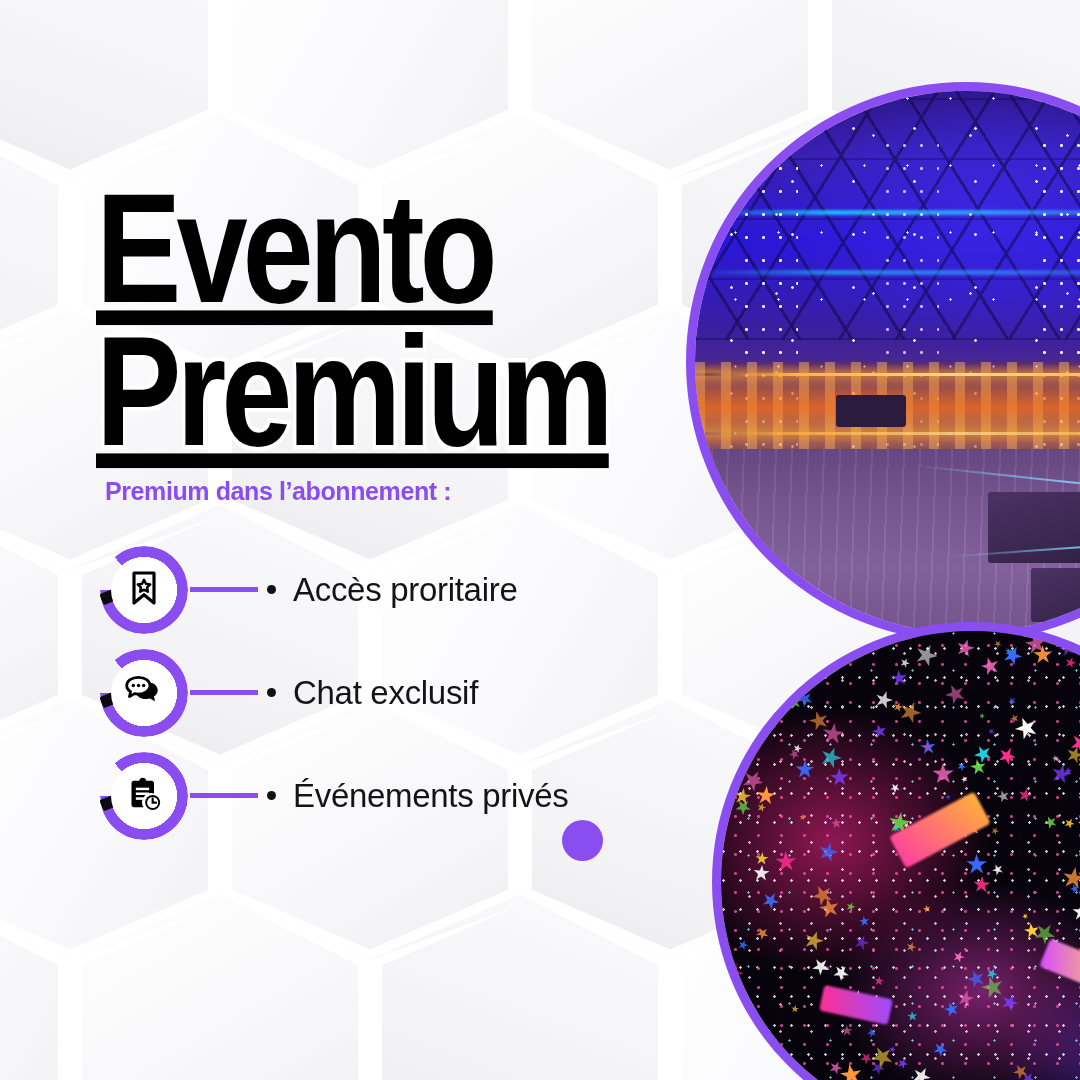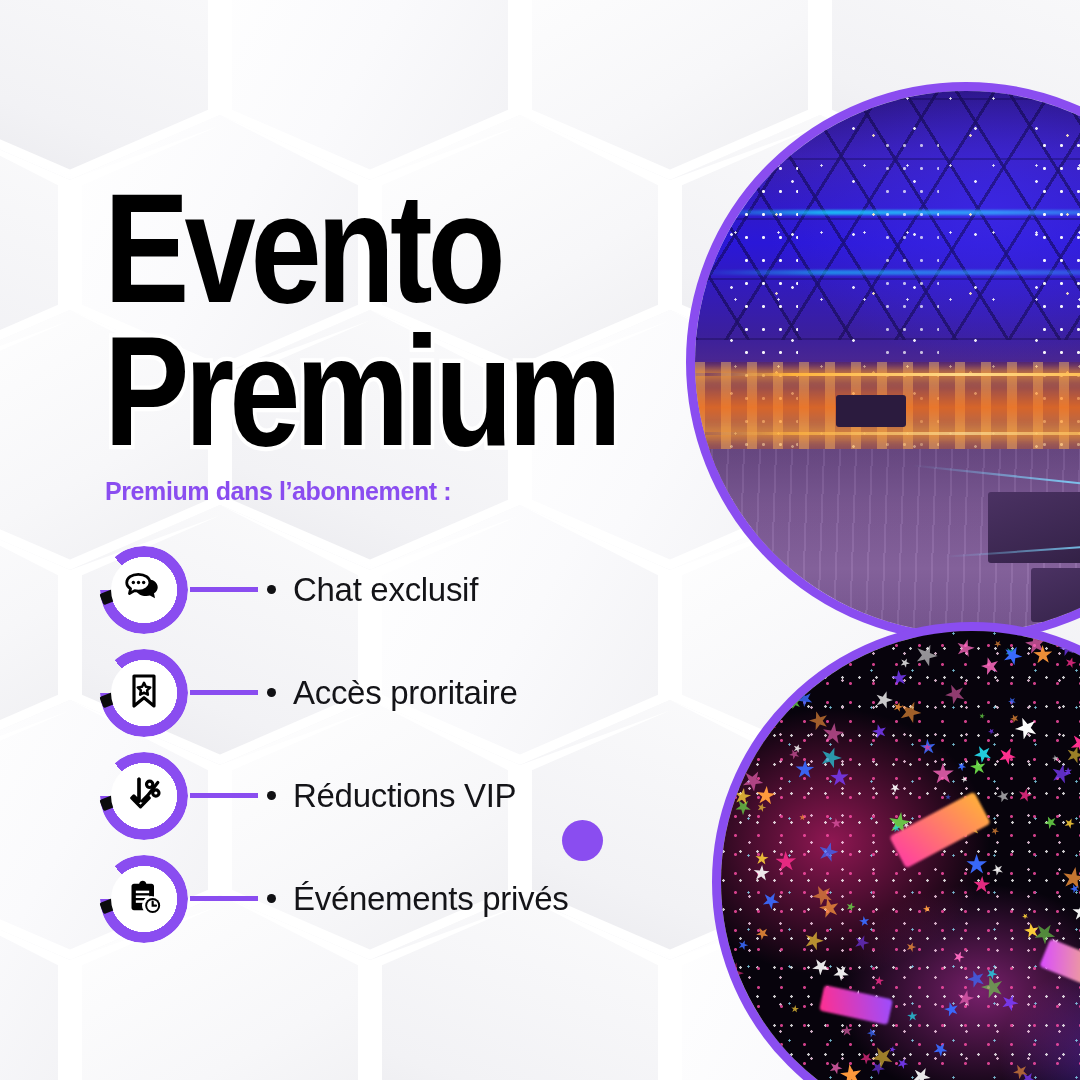--- a/index.html
+++ b/index.html
@@ -175,22 +175,23 @@
     left: 104px; top: 84px;
     font-size: 74px;
     font-weight: 700;
     letter-spacing: -1px;
     color: #8a4df0;
     z-index: 8;
     white-space: nowrap;
   }
   .title-wrap {
     position: absolute;
-    left: 104px; top: 175px;
+    left: 96px; top: 175px;
     z-index: 8;
+    text-decoration: underline;
   }
   .title-line {
     font-size: 128px;
     font-weight: 700;
     line-height: 0.93;
     letter-spacing: -5px;
     color: #000000;
     white-space: nowrap;
     transform: scaleY(1.22);
     transform-origin: left top;
@@ -518,73 +519,53 @@
   <div class="section-label">Premium dans l’abonnement :</div>
 
   <div class="features">
 
     <div class="feature">
       <div class="ring">
         <div class="ring-arc"></div>
           <div class="ring-nub"></div>
         <div class="ring-core">
           <span>
+            <svg width="40" height="40" viewBox="0 0 24 24" fill="none" stroke="#000" stroke-width="1.9" stroke-linejoin="round">
+              <path d="M6 3h12v18l-6-5-6 5V3z"></path>
+              <path d="M12 7.1l1.15 2.35 2.6.38-1.88 1.83.44 2.58L12 13.02l-2.31 1.22.44-2.58L8.25 9.83l2.6-.38L12 7.1z" stroke-width="1.5"></path>
+            </svg>
+          </span>
+        </div>
+      </div>
+      <div class="connector"></div>
+      <div class="bullet"></div>
+      <div class="feat-label">Accès proritaire</div>
+    </div>
+
+    <div class="feature">
+      <div class="ring">
+        <div class="ring-arc"></div>
+          <div class="ring-nub"></div>
+        <div class="ring-core">
+          <span>
             <svg width="42" height="42" viewBox="0 0 26 26" fill="none">
               <path d="M14.5 7.5c4 0 7 2.2 7 5 0 1.5-.9 2.9-2.3 3.8l.6 3-3.1-1.6c-.7.15-1.45.25-2.2.25-4 0-7-2.2-7-5.45s3-5 7-5z" fill="#000"></path>
               <path d="M9.5 4.5c4.1 0 7.2 2.3 7.2 5.2s-3.1 5.2-7.2 5.2c-.8 0-1.6-.1-2.3-.26L4 16.5l.7-3.1C3.2 12.5 2.3 11.1 2.3 9.7c0-2.9 3.1-5.2 7.2-5.2z" fill="#fff" stroke="#000" stroke-width="1.7" stroke-linejoin="round"></path>
               <circle cx="6.4" cy="9.6" r="1.05" fill="#000"></circle>
               <circle cx="9.6" cy="9.6" r="1.05" fill="#000"></circle>
               <circle cx="12.8" cy="9.6" r="1.05" fill="#000"></circle>
             </svg>
           </span>
         </div>
       </div>
       <div class="connector"></div>
       <div class="bullet"></div>
       <div class="feat-label">Chat exclusif</div>
     </div>
 
-    <div class="feature">
-      <div class="ring">
-        <div class="ring-arc"></div>
-          <div class="ring-nub"></div>
-        <div class="ring-core">
-          <span>
-            <svg width="40" height="40" viewBox="0 0 24 24" fill="none" stroke="#000" stroke-width="1.9" stroke-linejoin="round">
-              <path d="M6 3h12v18l-6-5-6 5V3z"></path>
-              <path d="M12 7.1l1.15 2.35 2.6.38-1.88 1.83.44 2.58L12 13.02l-2.31 1.22.44-2.58L8.25 9.83l2.6-.38L12 7.1z" stroke-width="1.5"></path>
-            </svg>
-          </span>
-        </div>
-      </div>
-      <div class="connector"></div>
-      <div class="bullet"></div>
-      <div class="feat-label">Accès proritaire</div>
-    </div>
-
-    <div class="feature">
-      <div class="ring">
-        <div class="ring-arc"></div>
-          <div class="ring-nub"></div>
-        <div class="ring-core">
-          <span>
-            <svg width="40" height="40" viewBox="0 0 24 24" fill="none" stroke="#000" stroke-width="1.9" stroke-linecap="round" stroke-linejoin="round">
-              <path d="M9 3v13.2l-3.1-3.1L4.6 14.4 9.9 19.7l5.3-5.3-1.3-1.3L10.8 16.2"></path>
-              <path d="M9 3v13.5"></path>
-              <circle cx="15.4" cy="6.2" r="1.9"></circle>
-              <circle cx="19.1" cy="11.4" r="1.9"></circle>
-              <path d="M20.3 5.1l-6 7.6"></path>
-            </svg>
-          </span>
-        </div>
-      </div>
-      <div class="connector"></div>
-      <div class="bullet"></div>
-      <div class="feat-label">Réductions VIP</div>
-    </div>
 
     <div class="feature">
       <div class="ring">
         <div class="ring-arc"></div>
           <div class="ring-nub"></div>
         <div class="ring-core">
           <span>
             <svg width="40" height="40" viewBox="0 0 24 24">
               <path d="M6 4h3.1c.25-1 1.1-1.7 2.15-1.7S13.15 3 13.4 4H16.5c.83 0 1.5.67 1.5 1.5v6.2a5.6 5.6 0 0 0-6.3 8.3H6c-.83 0-1.5-.67-1.5-1.5V5.5C4.5 4.67 5.17 4 6 4z" fill="#000"></path>
               <rect x="7.1" y="8.2" width="8" height="1.5" fill="#fff"></rect>

